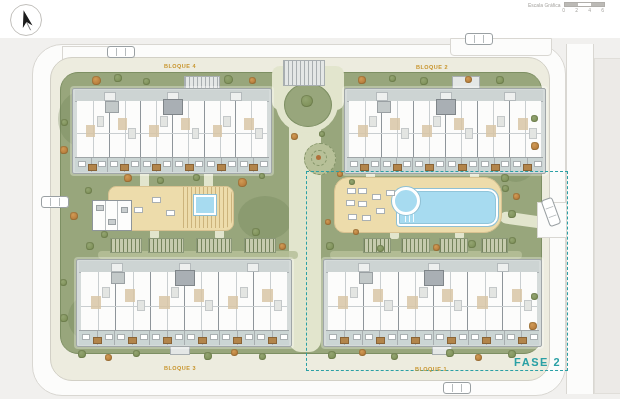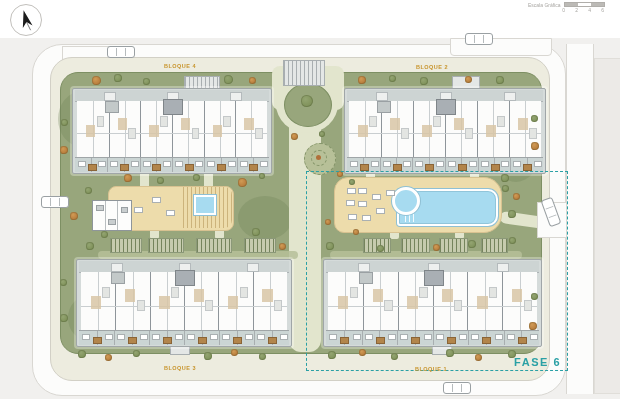--- a/index.html
+++ b/index.html
@@ -563,21 +563,21 @@
     <div class="tree t-g" style="left: 60px; top: 314px; width: 8px; height: 8px;"></div>
     <div class="tree t-g" style="left: 530.5px; top: 114.5px; width: 7px; height: 7px;"></div>
     <div class="tree t-o" style="left: 531px; top: 142px; width: 8px; height: 8px;"></div>
     <div class="tree t-g" style="left: 530.5px; top: 292.5px; width: 7px; height: 7px;"></div>
     <div class="tree t-o" style="left: 529px; top: 322px; width: 8px; height: 8px;"></div>
     <div class="tree t-o" style="left: 325px; top: 219px; width: 6px; height: 6px;"></div>
     <div class="tree t-g" style="left: 501.5px; top: 184.5px; width: 7px; height: 7px;"></div>
   </div>
 
 <div class="abs fase-rect">
-  <div class="fase-label">FASE 6</div>
+  <div class="fase-label">FASE 2</div>
 </div>
 
 <div class="layer z45" id="layer-labels">
     <div class="bloque-label" style="left: 180px; top: 66px;">BLOQUE 4</div>
     <div class="bloque-label" style="left: 432px; top: 67px;">BLOQUE 2</div>
     <div class="bloque-label" style="left: 180px; top: 368px;">BLOQUE 3</div>
     <div class="bloque-label" style="left: 431px; top: 369px;">BLOQUE 1</div>
   </div>
 
 <div class="layer z50" id="layer-cars">

